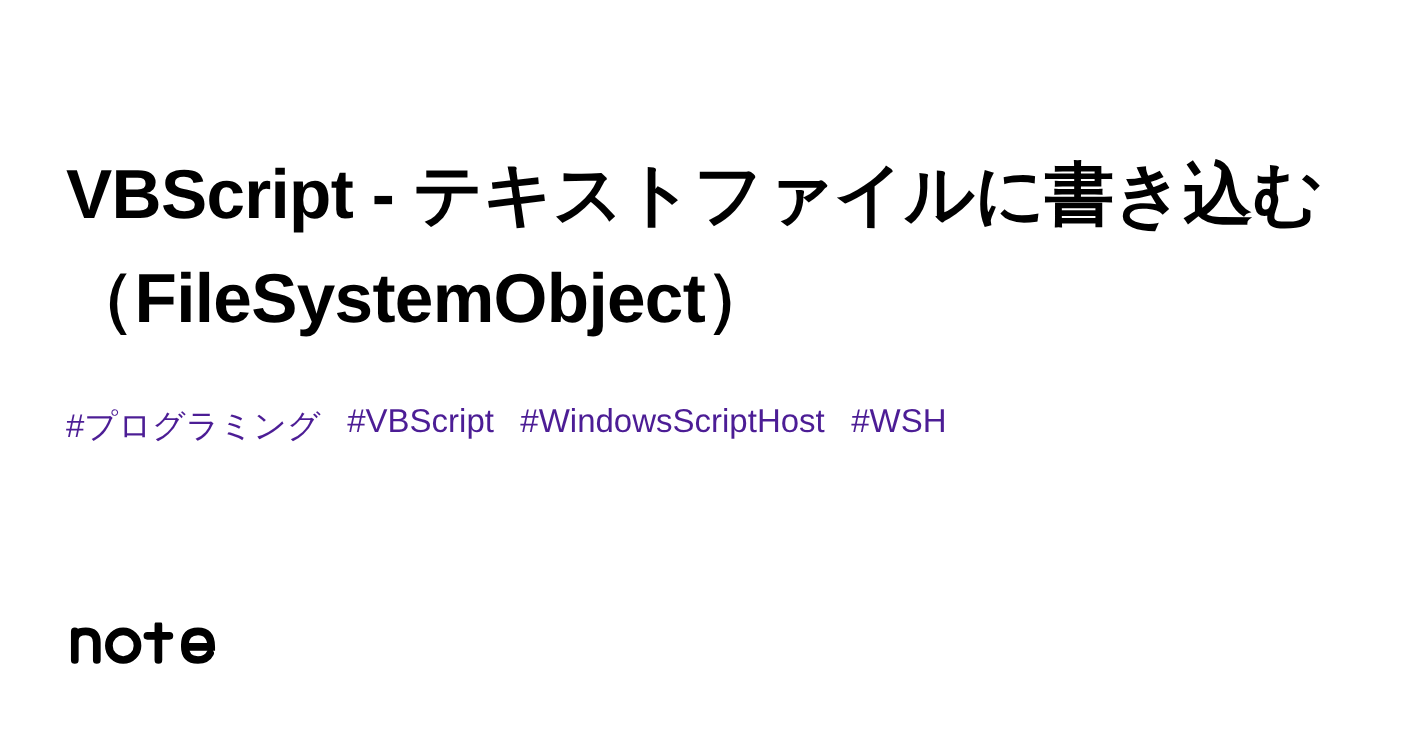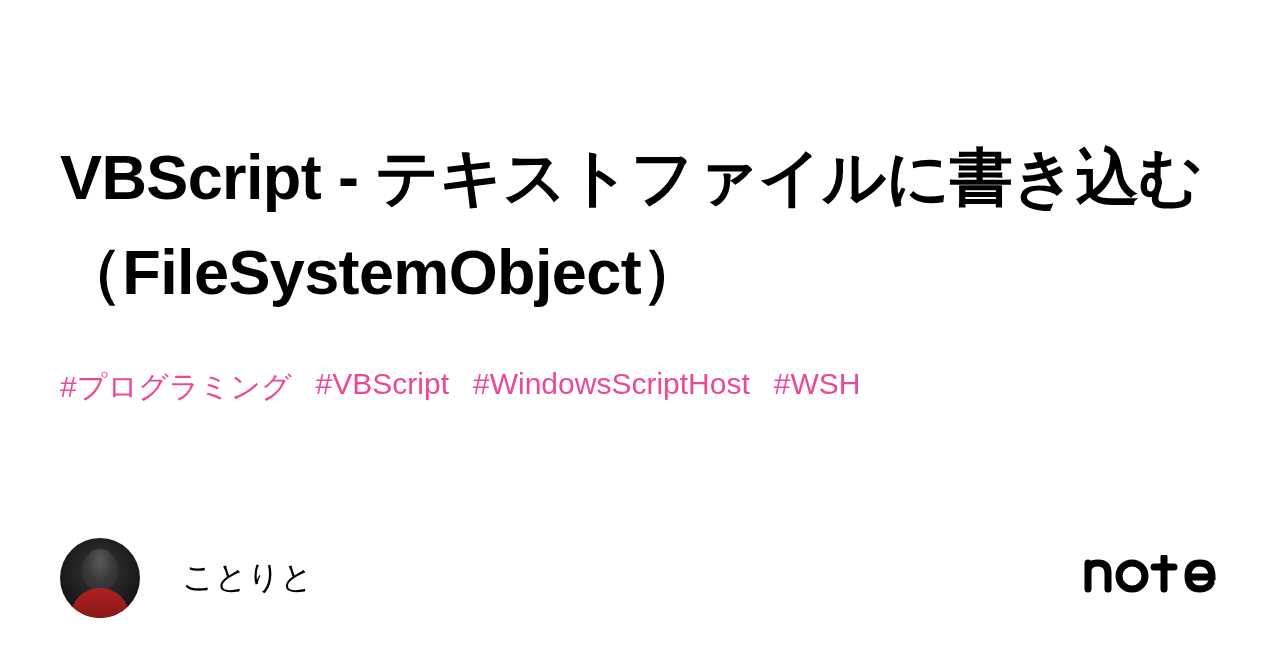--- a/index.html
+++ b/index.html
@@ -26,21 +26,21 @@
       color: #000000;
       margin-bottom: 48px;
     }
     .tags {
       display: flex;
       flex-wrap: wrap;
       gap: 24px;
     }
     .tag {
       font-size: 30px;
-      color: #ec4899;
+      color: #4c1d95;
       font-weight: 400;
     }
     .footer {
       position: absolute;
       bottom: 52px;
       left: 60px;
       right: 60px;
       display: flex;
       align-items: center;
       justify-content: space-between;
@@ -105,24 +105,20 @@
   <h1 class="title">VBScript - テキストファイルに書き込む（FileSystemObject）</h1>
   <div class="tags">
     <span class="tag">#プログラミング</span>
     <span class="tag">#VBScript</span>
     <span class="tag">#WindowsScriptHost</span>
     <span class="tag">#WSH</span>
   </div>
 </div>
 
 <div class="footer">
-  <div class="author">
-    <div class="avatar"></div>
-    <span class="author-name">ことりと</span>
-  </div>
   <div class="logo">
     <svg viewBox="0 0 140 40" xmlns="http://www.w3.org/2000/svg">
       <path d="M 8 8 L 8 34 M 8 16 Q 8 8 18 8 Q 28 8 28 18 L 28 34" stroke="#000" stroke-width="7" fill="none" stroke-linecap="round"></path>
       <circle cx="52" cy="21" r="13" stroke="#000" stroke-width="7" fill="none"></circle>
       <path d="M 84 2 L 84 34 M 74 12 L 94 12" stroke="#000" stroke-width="7" fill="none" stroke-linecap="round"></path>
       <path d="M 108 22 L 132 22 Q 132 8 120 8 Q 108 8 108 21 Q 108 34 120 34 Q 128 34 131 28" stroke="#000" stroke-width="7" fill="none" stroke-linecap="round"></path>
     </svg>
   </div>
 </div>
 

